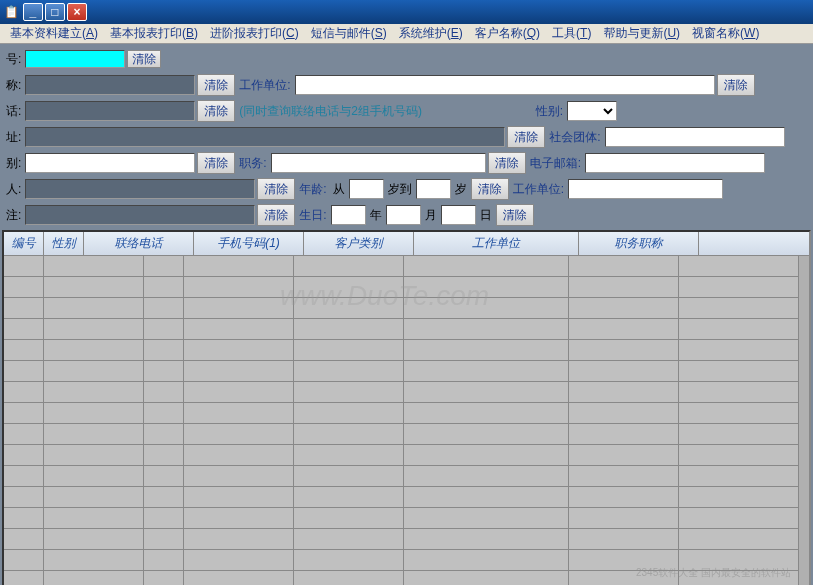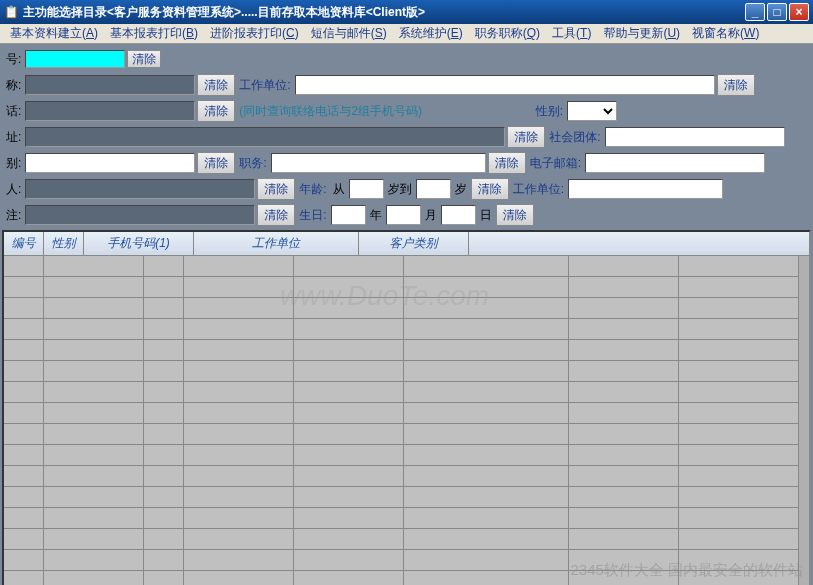--- a/index.html
+++ b/index.html
@@ -23,42 +23,41 @@
 .btn { background: linear-gradient(#f0f0f0, #d0d0d0); border: 1px solid #888; height: 22px; padding: 0 6px; cursor: pointer; color: #1a3a8a; }
 .sel { background: #fff; border: 1px inset #999; height: 20px; }
 .highlight-input { background: #00ffff; border: 1px inset #999; height: 18px; }
 .grid-wrap { background: #b0b0b0; border: 2px inset #888; margin: 0 2px; }
 .grid-header { display: flex; background: linear-gradient(#e8f0f8, #d0dae8); height: 24px; border-bottom: 1px solid #888; }
 .grid-header-cell { border-right: 1px solid #888; display: flex; align-items: center; justify-content: center; color: #2050a0; font-weight: normal; font-style: italic; }
 .grid-body { display: flex; flex-direction: column; }
 .grid-row { display: flex; height: 21px; }
 .grid-cell { border-right: 1px solid #888; border-bottom: 1px solid #888; background: #c0c0c0; }
 .watermark { position: absolute; top: 280px; left: 280px; color: #999; font-size: 28px; font-style: italic; opacity: 0.3; pointer-events: none; font-family: Arial; }
-.bottom-watermark { position: absolute; bottom: 5px; right: 10px; color: #888; opacity: 0.5; font-size: 15px; pointer-events: none; }
+.bottom-watermark { position: absolute; bottom: 5px; right: 22px; color: #888; opacity: 0.5; font-size: 10px; pointer-events: none; }
 </style>
 </head>
 <body>
 
 <div class="titlebar">
   <span style="margin-right:4px;">📋</span>
-  <span class="title-text">主功能选择目录&lt;客户服务资料管理系统&gt;.....目前存取本地资料库&lt;Client版&gt;</span>
   <div class="win-btns">
     <div class="win-btn">_</div>
     <div class="win-btn">□</div>
     <div class="win-btn close">×</div>
   </div>
 </div>
 
 <div class="menubar">
   <span class="menu-item"><span>基本资料建立</span>(<u>A</u>)</span>
   <span class="menu-item"><span>基本报表打印</span>(<u>B</u>)</span>
   <span class="menu-item"><span>进阶报表打印</span>(<u>C</u>)</span>
   <span class="menu-item"><span>短信与邮件</span>(<u>S</u>)</span>
   <span class="menu-item"><span>系统维护</span>(<u>E</u>)</span>
-  <span class="menu-item"><span>职务职称</span>(<u>Q</u>)</span>
+  <span class="menu-item"><span>客户名称</span>(<u>Q</u>)</span>
   <span class="menu-item"><span>工具</span>(<u>T</u>)</span>
   <span class="menu-item"><span>帮助与更新</span>(<u>U</u>)</span>
   <span class="menu-item"><span>视窗名称</span>(<u>W</u>)</span>
 </div>
 
 <div class="form-area">
   <div class="form-row">
     <span class="lbl">号:</span>
     <input class="highlight-input" style="width: 100px;">
     <button class="btn" style="height:18px;padding:0 4px;">清除</button>
@@ -125,23 +124,25 @@
     <span class="lbl">日</span>
     <button class="btn">清除</button>
     <span style="flex:1"></span>
   </div>
 </div>
 
 <div class="grid-wrap">
   <div class="grid-header" id="grid-header">
       <div class="grid-header-cell" style="width: 40px;">编号</div>
       <div class="grid-header-cell" style="width: 40px;">性别</div>
+      <div class="grid-header-cell" style="width: 110px;">联络电话</div>
       <div class="grid-header-cell" style="width: 110px;">手机号码(1)</div>
+      <div class="grid-header-cell" style="width: 110px;">客户类别</div>
       <div class="grid-header-cell" style="width: 165px;">工作单位</div>
-      <div class="grid-header-cell" style="width: 110px;">客户类别</div>
+      <div class="grid-header-cell" style="width: 120px;">职务职称</div>
     </div>
   <div class="grid-body" id="grid-body">
       <div class="grid-row">
         <div class="grid-cell" style="width: 40px;"></div>
         <div class="grid-cell" style="width: 100px;"></div>
         <div class="grid-cell" style="width: 40px;"></div>
         <div class="grid-cell" style="width: 110px;"></div>
         <div class="grid-cell" style="width: 110px;"></div>
         <div class="grid-cell" style="width: 165px;"></div>
         <div class="grid-cell" style="width: 110px;"></div>

